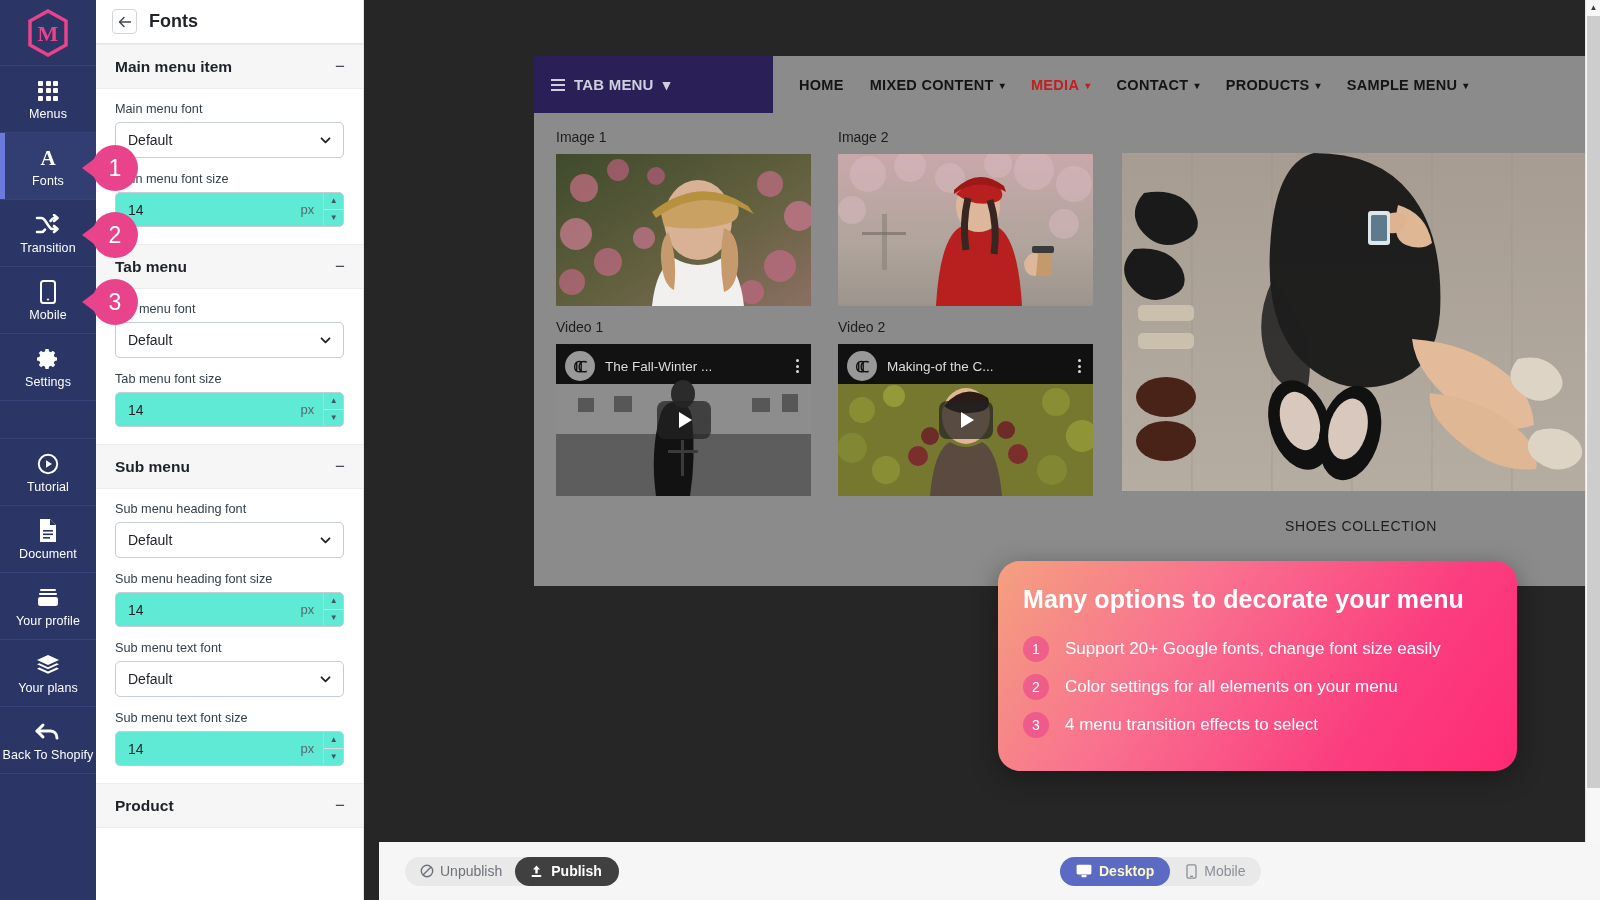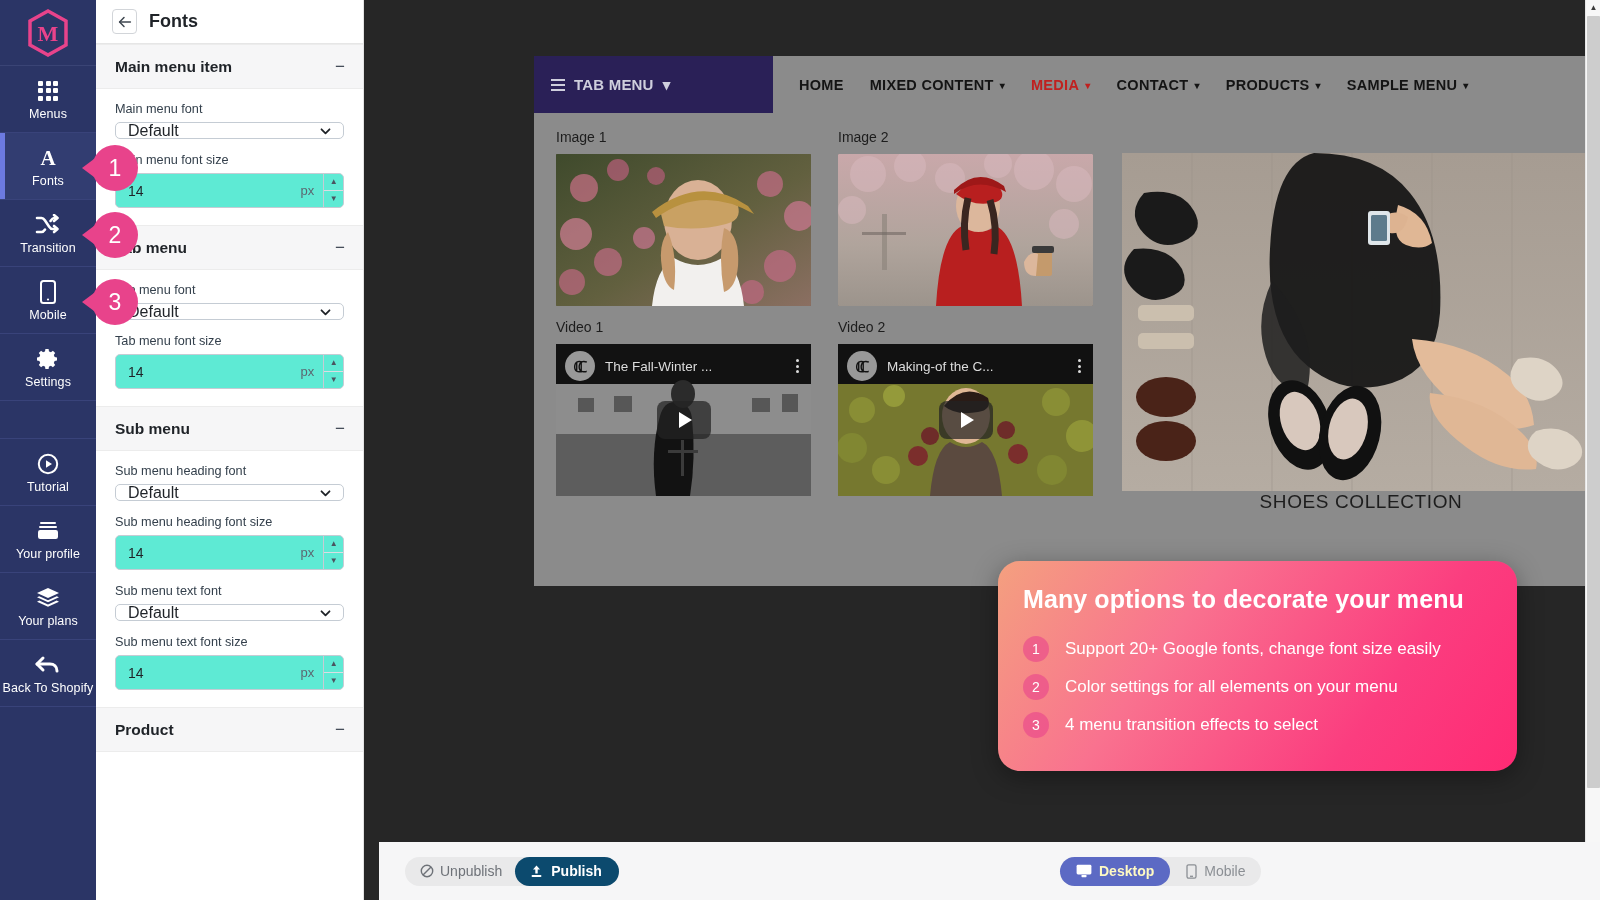--- a/index.html
+++ b/index.html
@@ -92,26 +92,26 @@
   .sec-head .sh-t { font-size: 15.5px; font-weight: 700; color: #1f2328; }
   .sec-head .sh-m { font-size: 17px; color: #3d4552; line-height: 1; }
 
   .sec-body { padding: 13px 19px 15px 19px; background: #fff; }
   .field { margin-bottom: 14px; }
   .field:last-child { margin-bottom: 2px; }
   .fld-label { font-size: 12.7px; color: #34404c; margin-bottom: 6px; }
 
   .select {
     position: relative;
-    height: 17px;
+    height: 36px;
     border: 1px solid #c5ccd4; border-radius: 5px;
     background: #fff;
     display: flex; align-items: center;
     padding: 0 12px;
-    font-size: 16px; color: #1f2328;
+    font-size: 14px; color: #1f2328;
     cursor: pointer;
   }
   .select .chev {
     position: absolute; right: 11px; top: 50%; transform: translateY(-50%);
     width: 13px; height: 13px;
   }
 
   .stepper {
     display: flex; height: 35px;
     border: 1px solid #c5ccd4; border-radius: 5px;
@@ -281,22 +281,23 @@
     border-left: 13px solid #fff;
     border-top: 8px solid transparent;
     border-bottom: 8px solid transparent;
     margin-left: 3px;
   }
 
   .bigcol { position: absolute; left: 588px; top: 40px; width: 478px; }
   .bigimg { width: 478px; height: 338px; background: #9a9186; position: relative; overflow: hidden; }
   .bigcap {
     text-align: center;
-    font-size: 19px; color: #1d1d1d;
+    font-size: 14px; color: #1d1d1d;
     letter-spacing: .6px;
+    margin-top: 27px;
   }
 
   
   .promo {
     position: absolute; left: 998px; top: 561px;
     width: 519px; height: 210px;
     border-radius: 22px;
     background: linear-gradient(125deg, #f4a07f 0%, #f9728f 34%, #fb3d7f 72%, #ff2a74 100%);
     box-shadow: 0 6px 26px rgba(0,0,0,.35);
     padding: 24px 28px 0 25px;
@@ -330,21 +331,21 @@
   .unpub {
     display: flex; align-items: center; gap: 6px;
     padding: 0 13px 0 15px;
     font-size: 14px; color: #6e7278;
     cursor: pointer; height: 29px;
   }
   .pubbtn {
     display: flex; align-items: center; gap: 7px;
     height: 29px; padding: 0 17px 0 14px;
     border-radius: 18px;
-    background: #0c4a6e; color: #fff;
+    background: #404040; color: #fff;
     font-size: 14px; font-weight: 700;
     cursor: pointer;
   }
   .devtoggle {
     position: absolute; left: 681px;
     display: flex; align-items: center;
     background: #e9e9ea; border-radius: 18px; height: 29px;
   }
   .devbtn {
     display: flex; align-items: center; gap: 7px;
@@ -438,20 +439,32 @@
     <div class="rail-item">
       <span class="ric">
         <svg width="24" height="24" viewBox="0 0 24 24">
           <circle cx="12" cy="12" r="9.2" fill="none" stroke="#fff" stroke-width="2"></circle>
           <path d="M10 8.2l6 3.8-6 3.8z" fill="#fff"></path>
         </svg>
       </span>
       <span class="rlbl">Tutorial</span>
     </div>
 
+    <div class="rail-item">
+      <span class="ric">
+        <svg width="20" height="25" viewBox="0 0 20 25">
+          <path d="M2 1h10l6 6v17H2z" fill="#fff"></path>
+          <path d="M12 1v6h6" fill="#2b3566"></path>
+          <rect x="5" y="12" width="10" height="1.6" fill="#2b3566"></rect>
+          <rect x="5" y="15.5" width="10" height="1.6" fill="#2b3566"></rect>
+          <rect x="5" y="19" width="7" height="1.6" fill="#2b3566"></rect>
+        </svg>
+      </span>
+      <span class="rlbl">Document</span>
+    </div>
 
     <div class="rail-item">
       <span class="ric">
         <svg width="26" height="22" viewBox="0 0 26 22" fill="#fff">
           <rect x="5" y="2" width="16" height="2" rx="1"></rect>
           <rect x="4" y="6" width="18" height="2" rx="1"></rect>
           <rect x="3" y="10" width="20" height="9" rx="2.2"></rect>
         </svg>
       </span>
       <span class="rlbl">Your profile</span>

